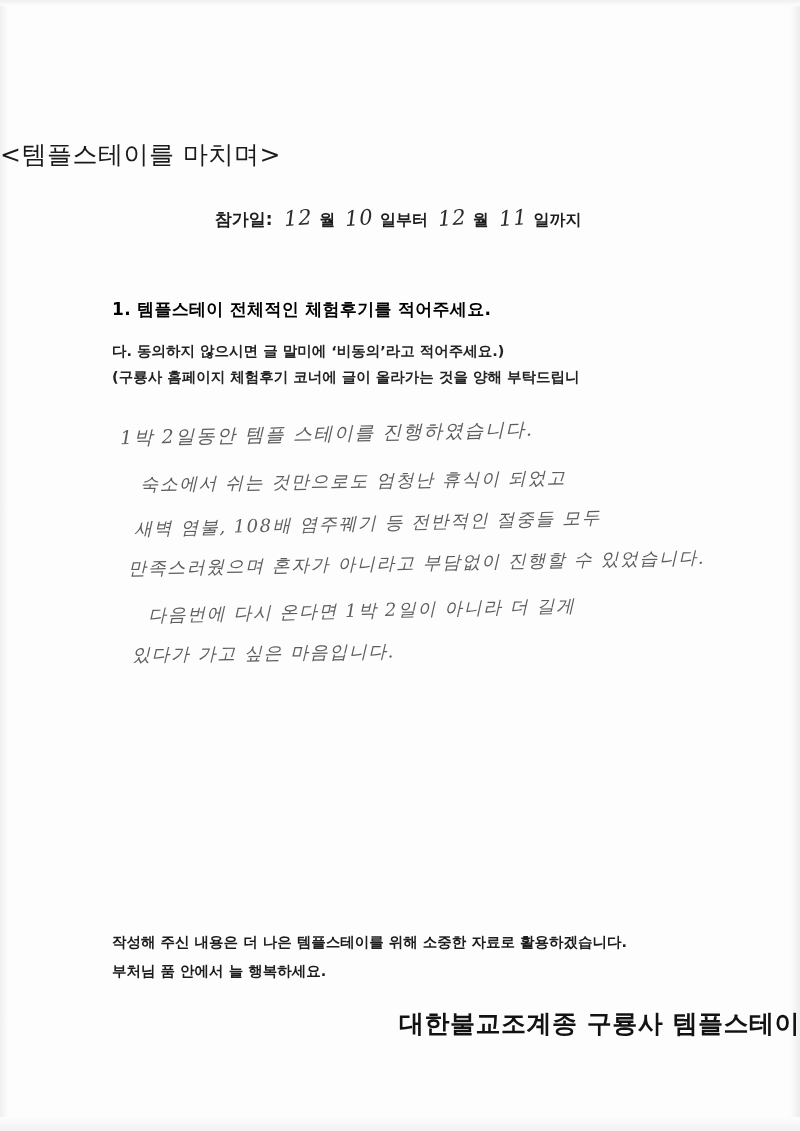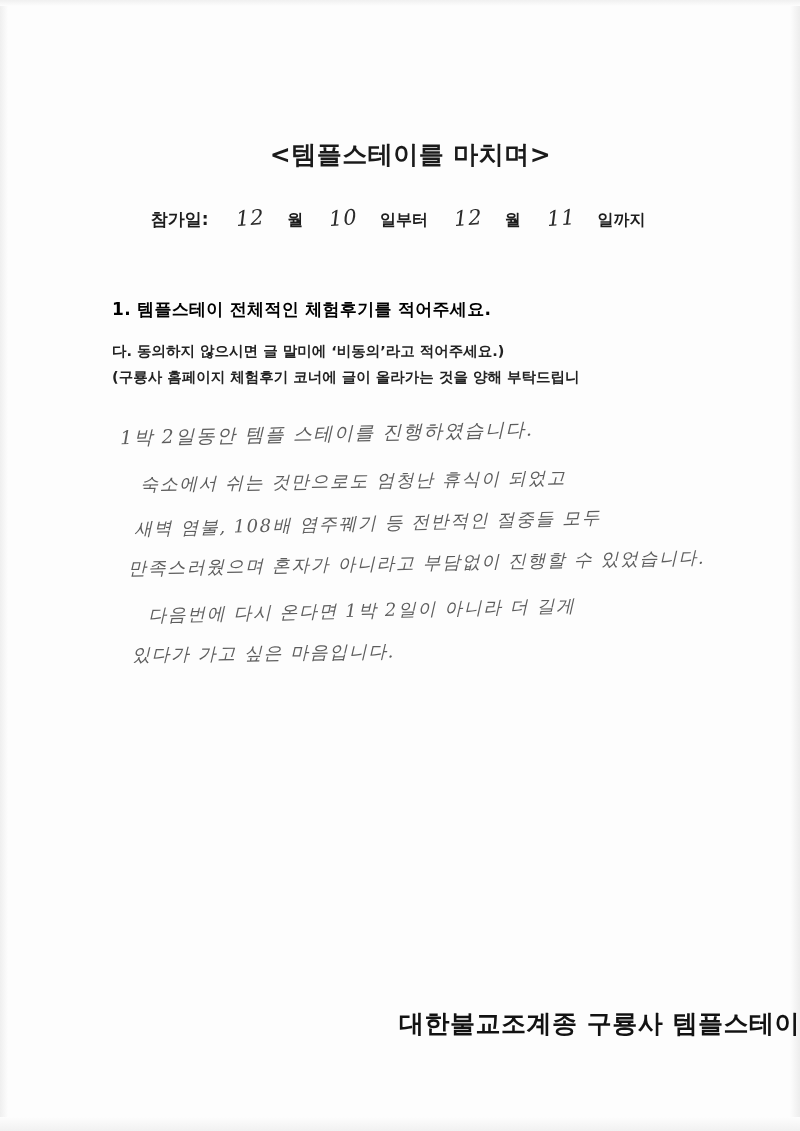--- a/index.html
+++ b/index.html
@@ -43,40 +43,38 @@
     position: absolute;
     left: 0; right: 0; bottom: 0;
     height: 14px;
     background: linear-gradient(to top, #f1f1f1, #fdfdfd);
   }
 
   .doc-title {
     position: absolute;
     left: 0; right: 0;
     top: 138px;
-    text-align: center;
     font-size: 25px;
-    font-weight: bold;
+    font-weight: normal;
     letter-spacing: 0.5px;
     color: #1a1a1a;
-    padding-left: 21px;
   }
 
   .participation-row {
     position: absolute;
     left: 0; right: 0;
     top: 206px;
     text-align: left;
     font-size: 17px;
     font-weight: bold;
     color: #1d1d1d;
     display: flex;
     justify-content: center;
     align-items: baseline;
-    gap: 18px;
+    gap: 2px;
   }
   .participation-row .label {
     margin-right: 6px;
   }
   .hand {
     font-family: "DejaVu Serif", serif;
     font-style: italic;
     font-weight: 400;
     color: #2b2b2b;
     letter-spacing: 1px;
@@ -188,15 +186,19 @@
 
   <div class="answer-area">
     <div class="hand-line hl1">1박 2일동안 템플 스테이를 진행하였습니다.</div>
     <div class="hand-line hl2">숙소에서 쉬는 것만으로도 엄청난 휴식이 되었고</div>
     <div class="hand-line hl3">새벽 염불, 108배 염주꿰기 등 전반적인 절중들 모두</div>
     <div class="hand-line hl4">만족스러웠으며 혼자가 아니라고 부담없이 진행할 수 있었습니다.</div>
     <div class="hand-line hl5">다음번에 다시 온다면 1박 2일이 아니라 더 길게</div>
     <div class="hand-line hl6">있다가 가고 싶은 마음입니다.</div>
   </div>
 
+  <div class="footer-note">
+    <div>작성해 주신 내용은 더 나은 템플스테이를 위해 소중한 자료로 활용하겠습니다.</div>
+    <div>부처님 품 안에서 늘 행복하세요.</div>
+  </div>
 
   <div class="footer-org">대한불교조계종 구룡사 템플스테이</div>
 </div>
 
 </body></html>

